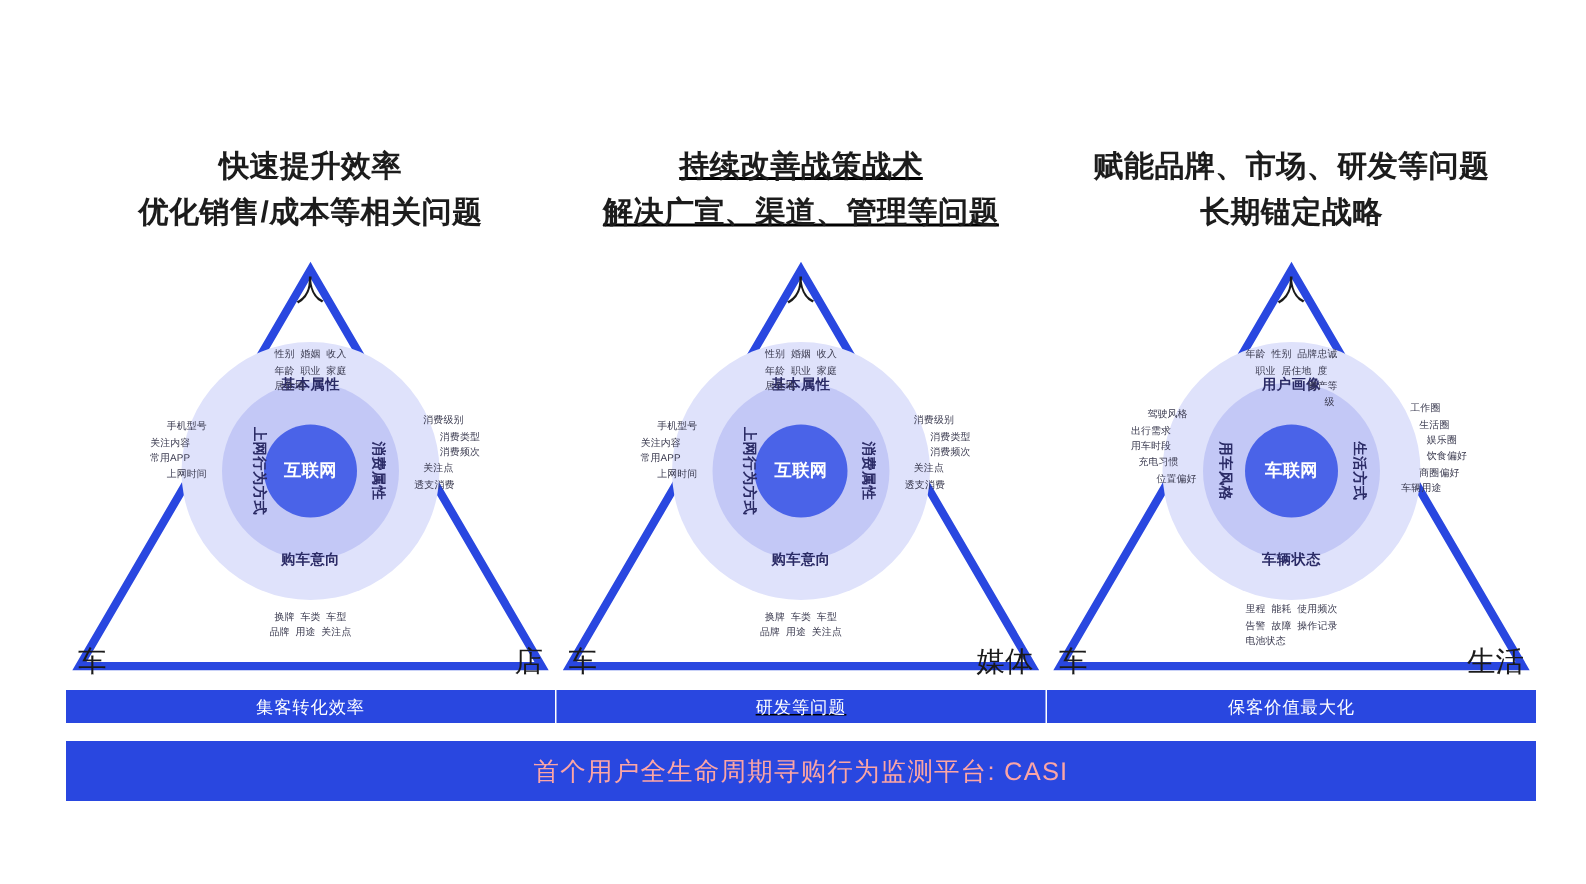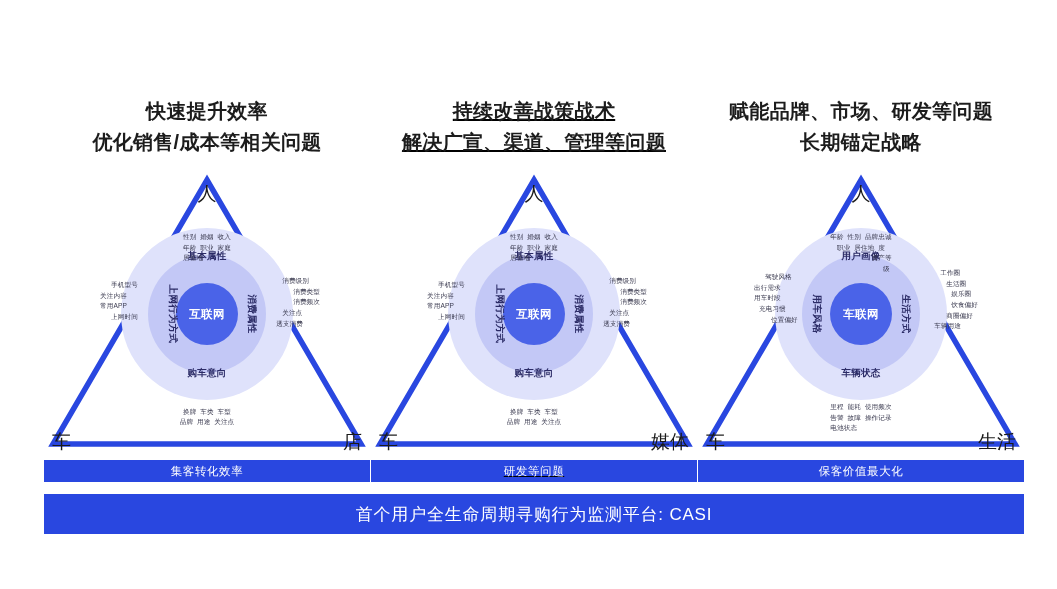--- a/index.html
+++ b/index.html
@@ -207,21 +207,21 @@
     position: absolute;
     left: 44px;
     top: 494px;
     width: 980px;
     height: 40px;
     background: #2947e0;
     display: flex;
     align-items: center;
     justify-content: center;
     font-size: 17px;
-    color: #ffffff;
+    color: #fca5a5;
     letter-spacing: 0.8px;
   }
 </style>
 </head>
 <body>
 
 <div id="slide">
 
 
   <div class="col col-1">

